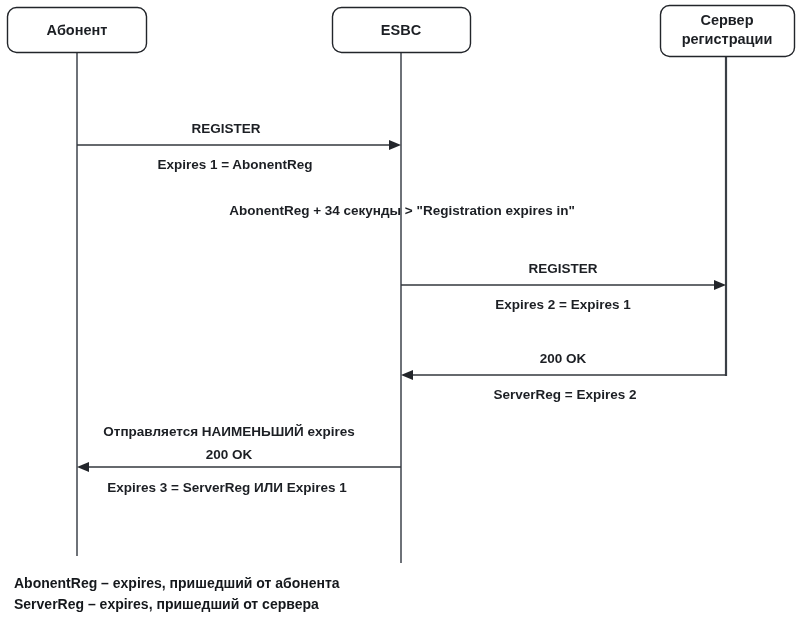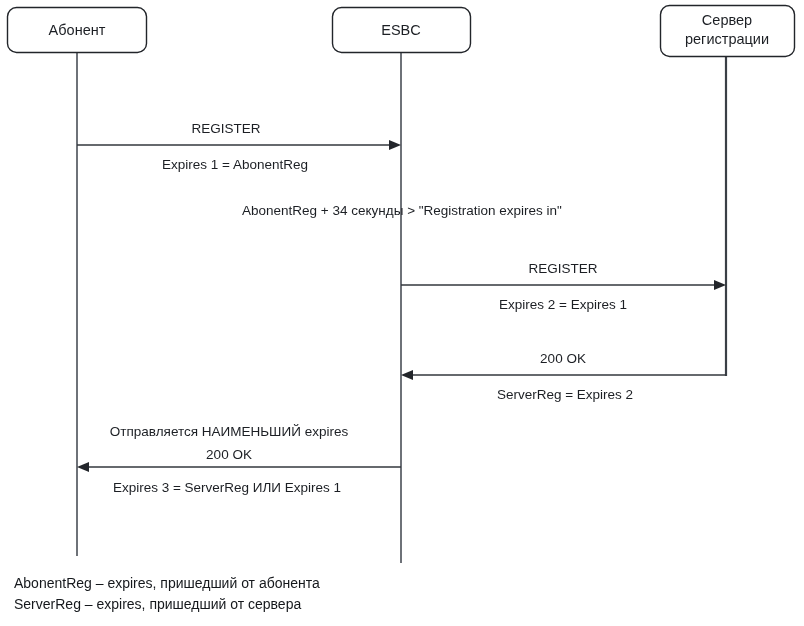--- a/index.html
+++ b/index.html
@@ -11,20 +11,21 @@
     width: 804px;
     height: 626px;
     overflow: hidden;
     font-family: "Liberation Sans", sans-serif;
     color: #1a1a1a;
   }
   #diagram-root {
     position: relative;
     width: 804px;
     height: 612px;
+    font-weight: bold;
   }
   svg.canvas {
     position: absolute;
     top: 0;
     left: 0;
     width: 804px;
     height: 626px;
     display: block;
   }
   .lifeline-box {

